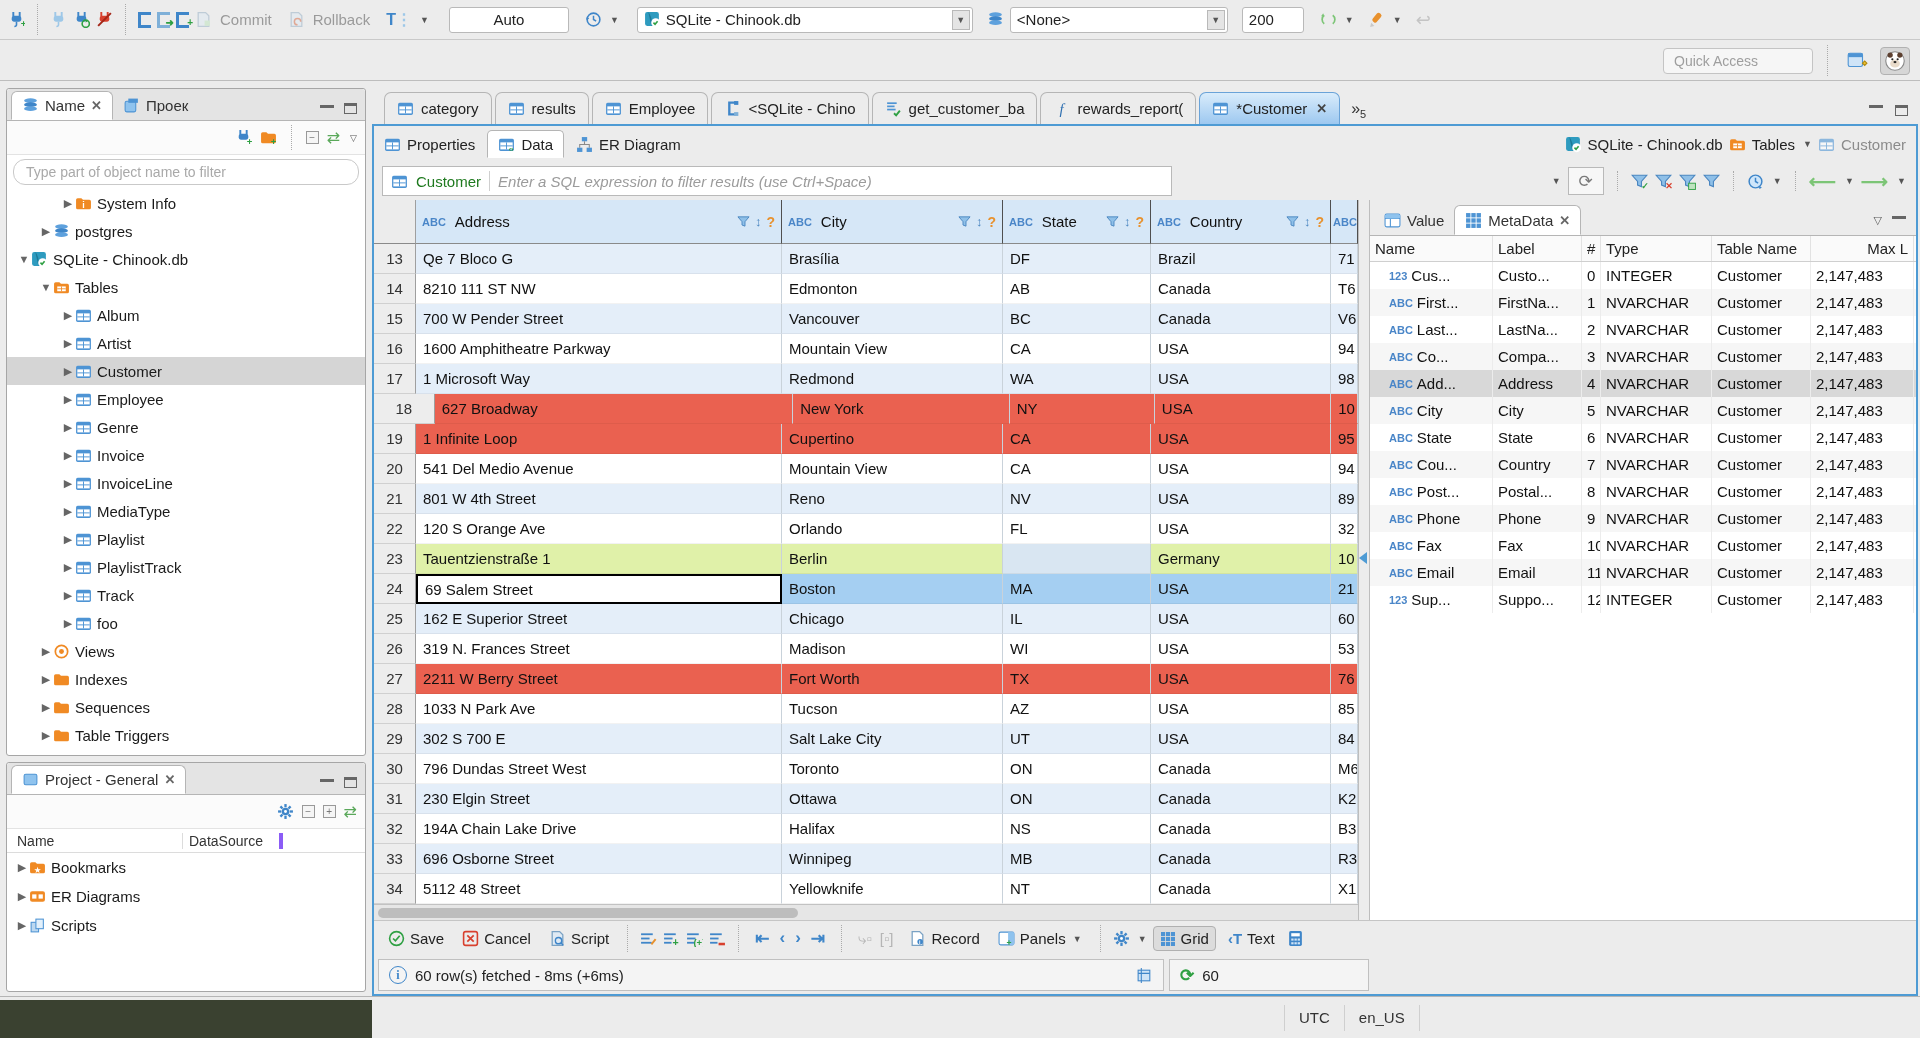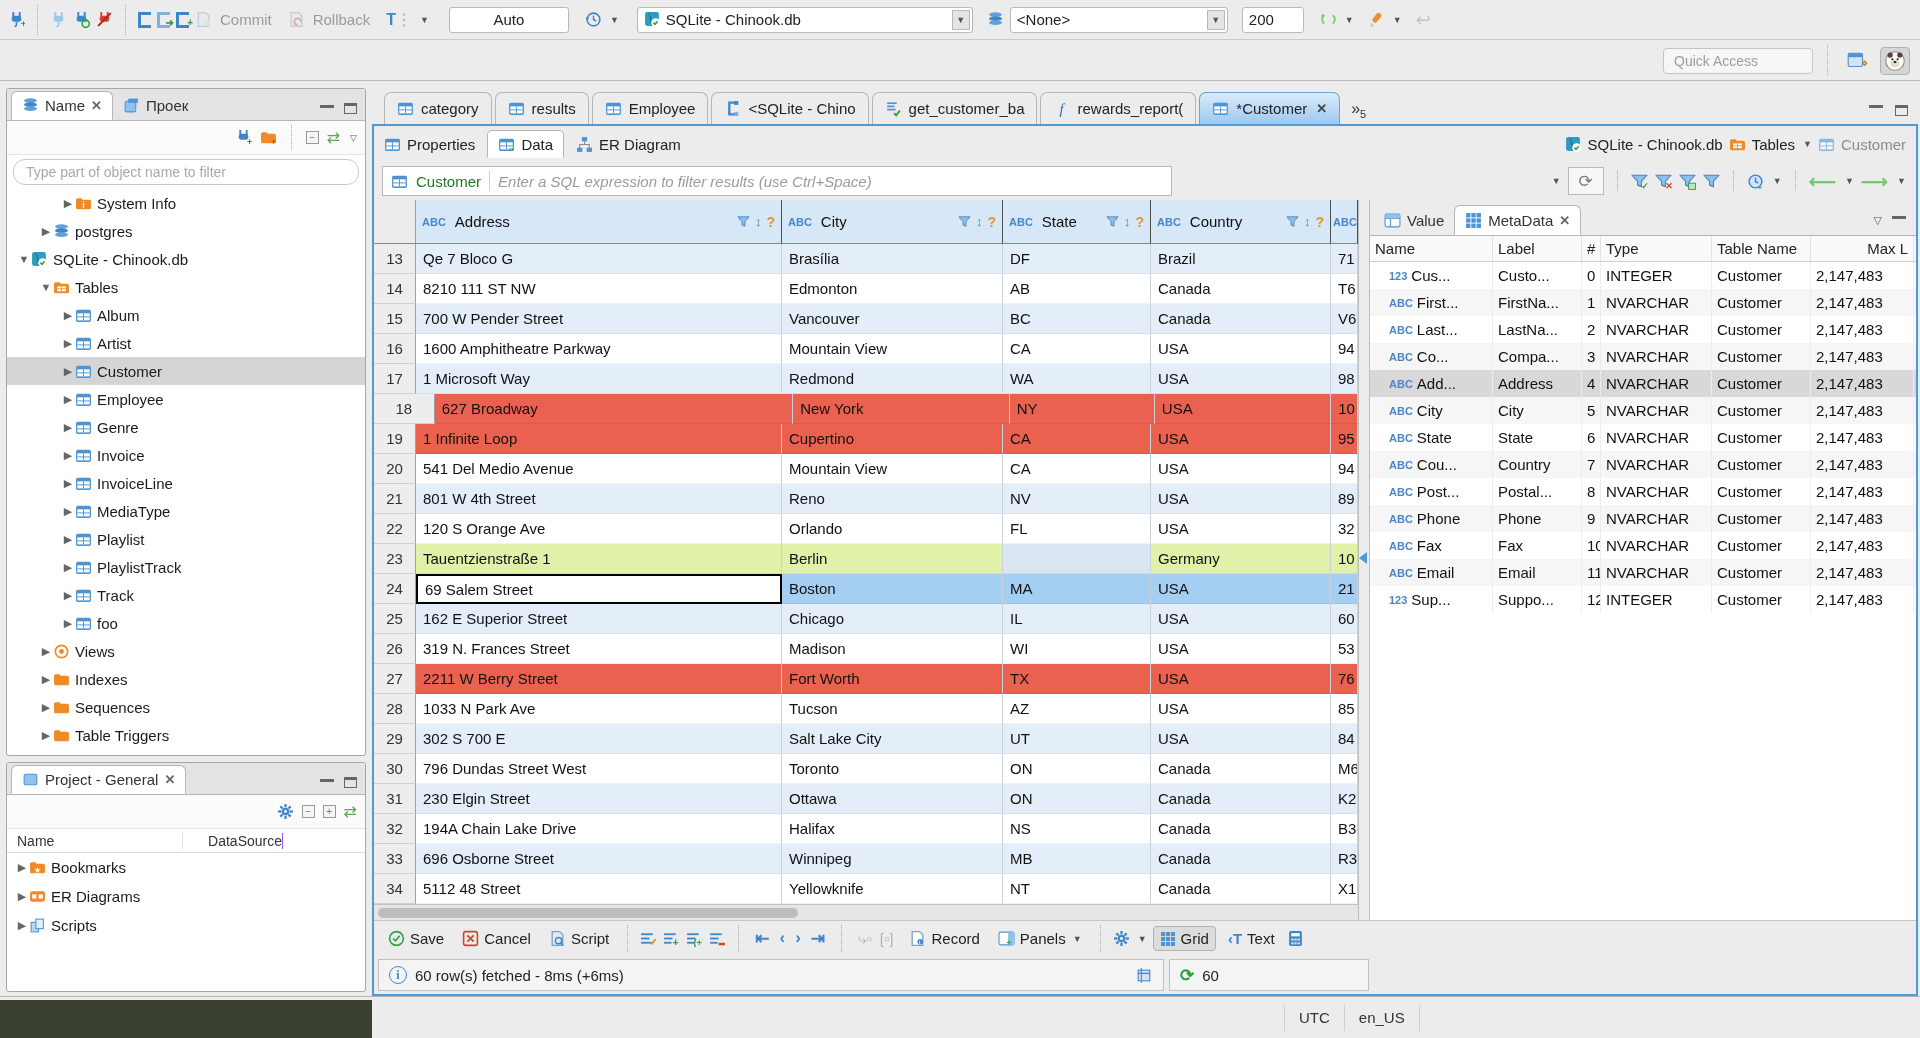--- a/index.html
+++ b/index.html
@@ -46,21 +46,21 @@
               background:#fbfbfb; border-bottom:1px solid #e3e3e3; }
   .filterbox { margin:4px 6px; height:26px; border:1px solid #c9c9c9; border-radius:12px; background:#fff;
                color:#a9a9a9; font-size:14px; display:flex; align-items:center; padding:0 12px; }
   .tree { overflow:hidden; }
   .trow { height:28px; display:flex; align-items:center; font-size:15px; color:#1a1a1a; white-space:nowrap; }
   .trow.selected { background:#d5d5d5; }
   .trow .arrow { width:14px; text-align:center; color:#666; font-size:11px; flex:0 0 auto; }
   .trow .lab { margin-left:5px; }
   .pgrid-head { display:flex; height:24px; border-bottom:1px solid #dcdcdc; font-size:14px; color:#333; align-items:center; }
   .pgrid-head .c1 { width:176px; padding-left:10px; border-right:1px solid #dcdcdc; }
-  .pgrid-head .c2 { width:100px; padding-left:6px; border-right:1px solid #8b5cf6;text-align:right; }
+  .pgrid-head .c2 { width:100px; padding-left:6px; border-right:4px solid #8b5cf6; }
 
   
   .editor { position:absolute; left:372px; top:88px; width:1546px; height:908px; }
   .etabs { height:36px; display:flex; align-items:flex-end; padding-left:12px; position:relative; }
   .etab { height:32px; display:flex; align-items:center; gap:7px; padding:0 12px; font-size:15px; color:#222;
           border:1px solid #b5b5b5; border-bottom:none; border-radius:7px 7px 0 0; background:#ececec; margin-right:3px; white-space:nowrap; }
   .etab.active { background:linear-gradient(#d9ecfb,#9dc8f0); border-color:#6aa3d8; }
   .etab .close { font-weight:bold; color:#444; font-size:13px; margin-left:2px; }
   .moretabs { font-size:16px; color:#333; padding:0 6px 4px 8px; }
   .moretabs sub { font-size:11px; }

